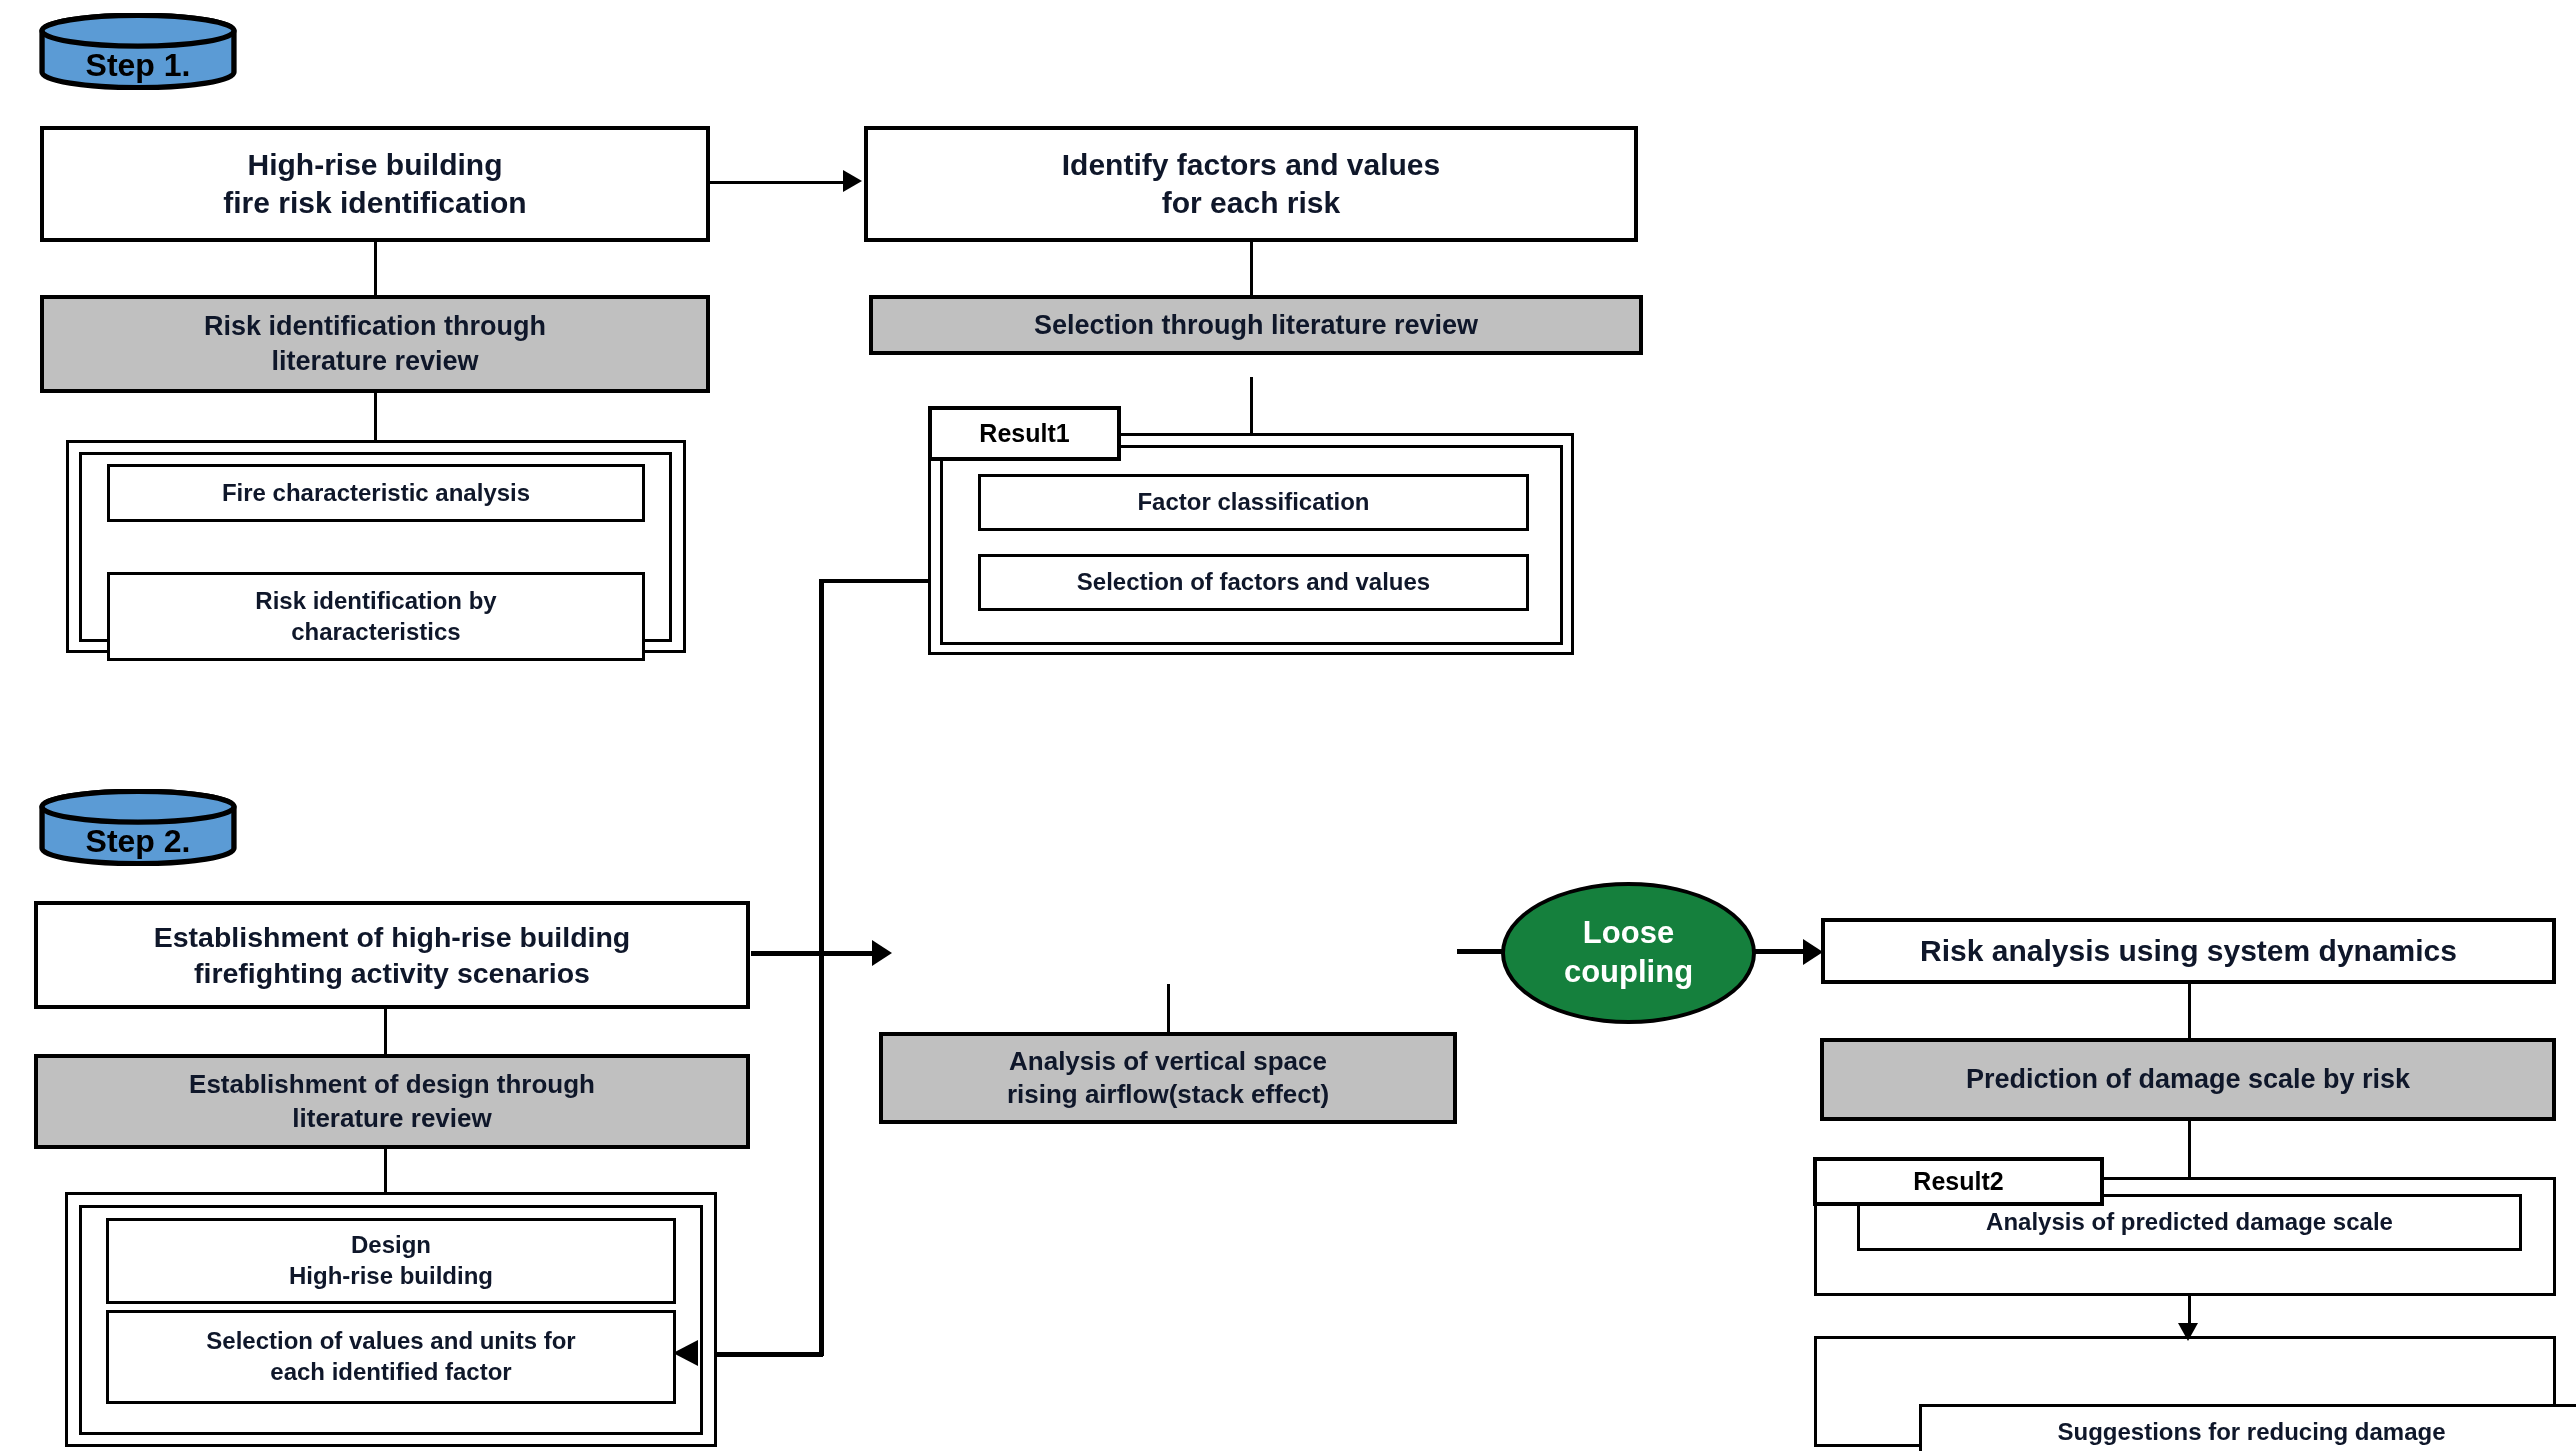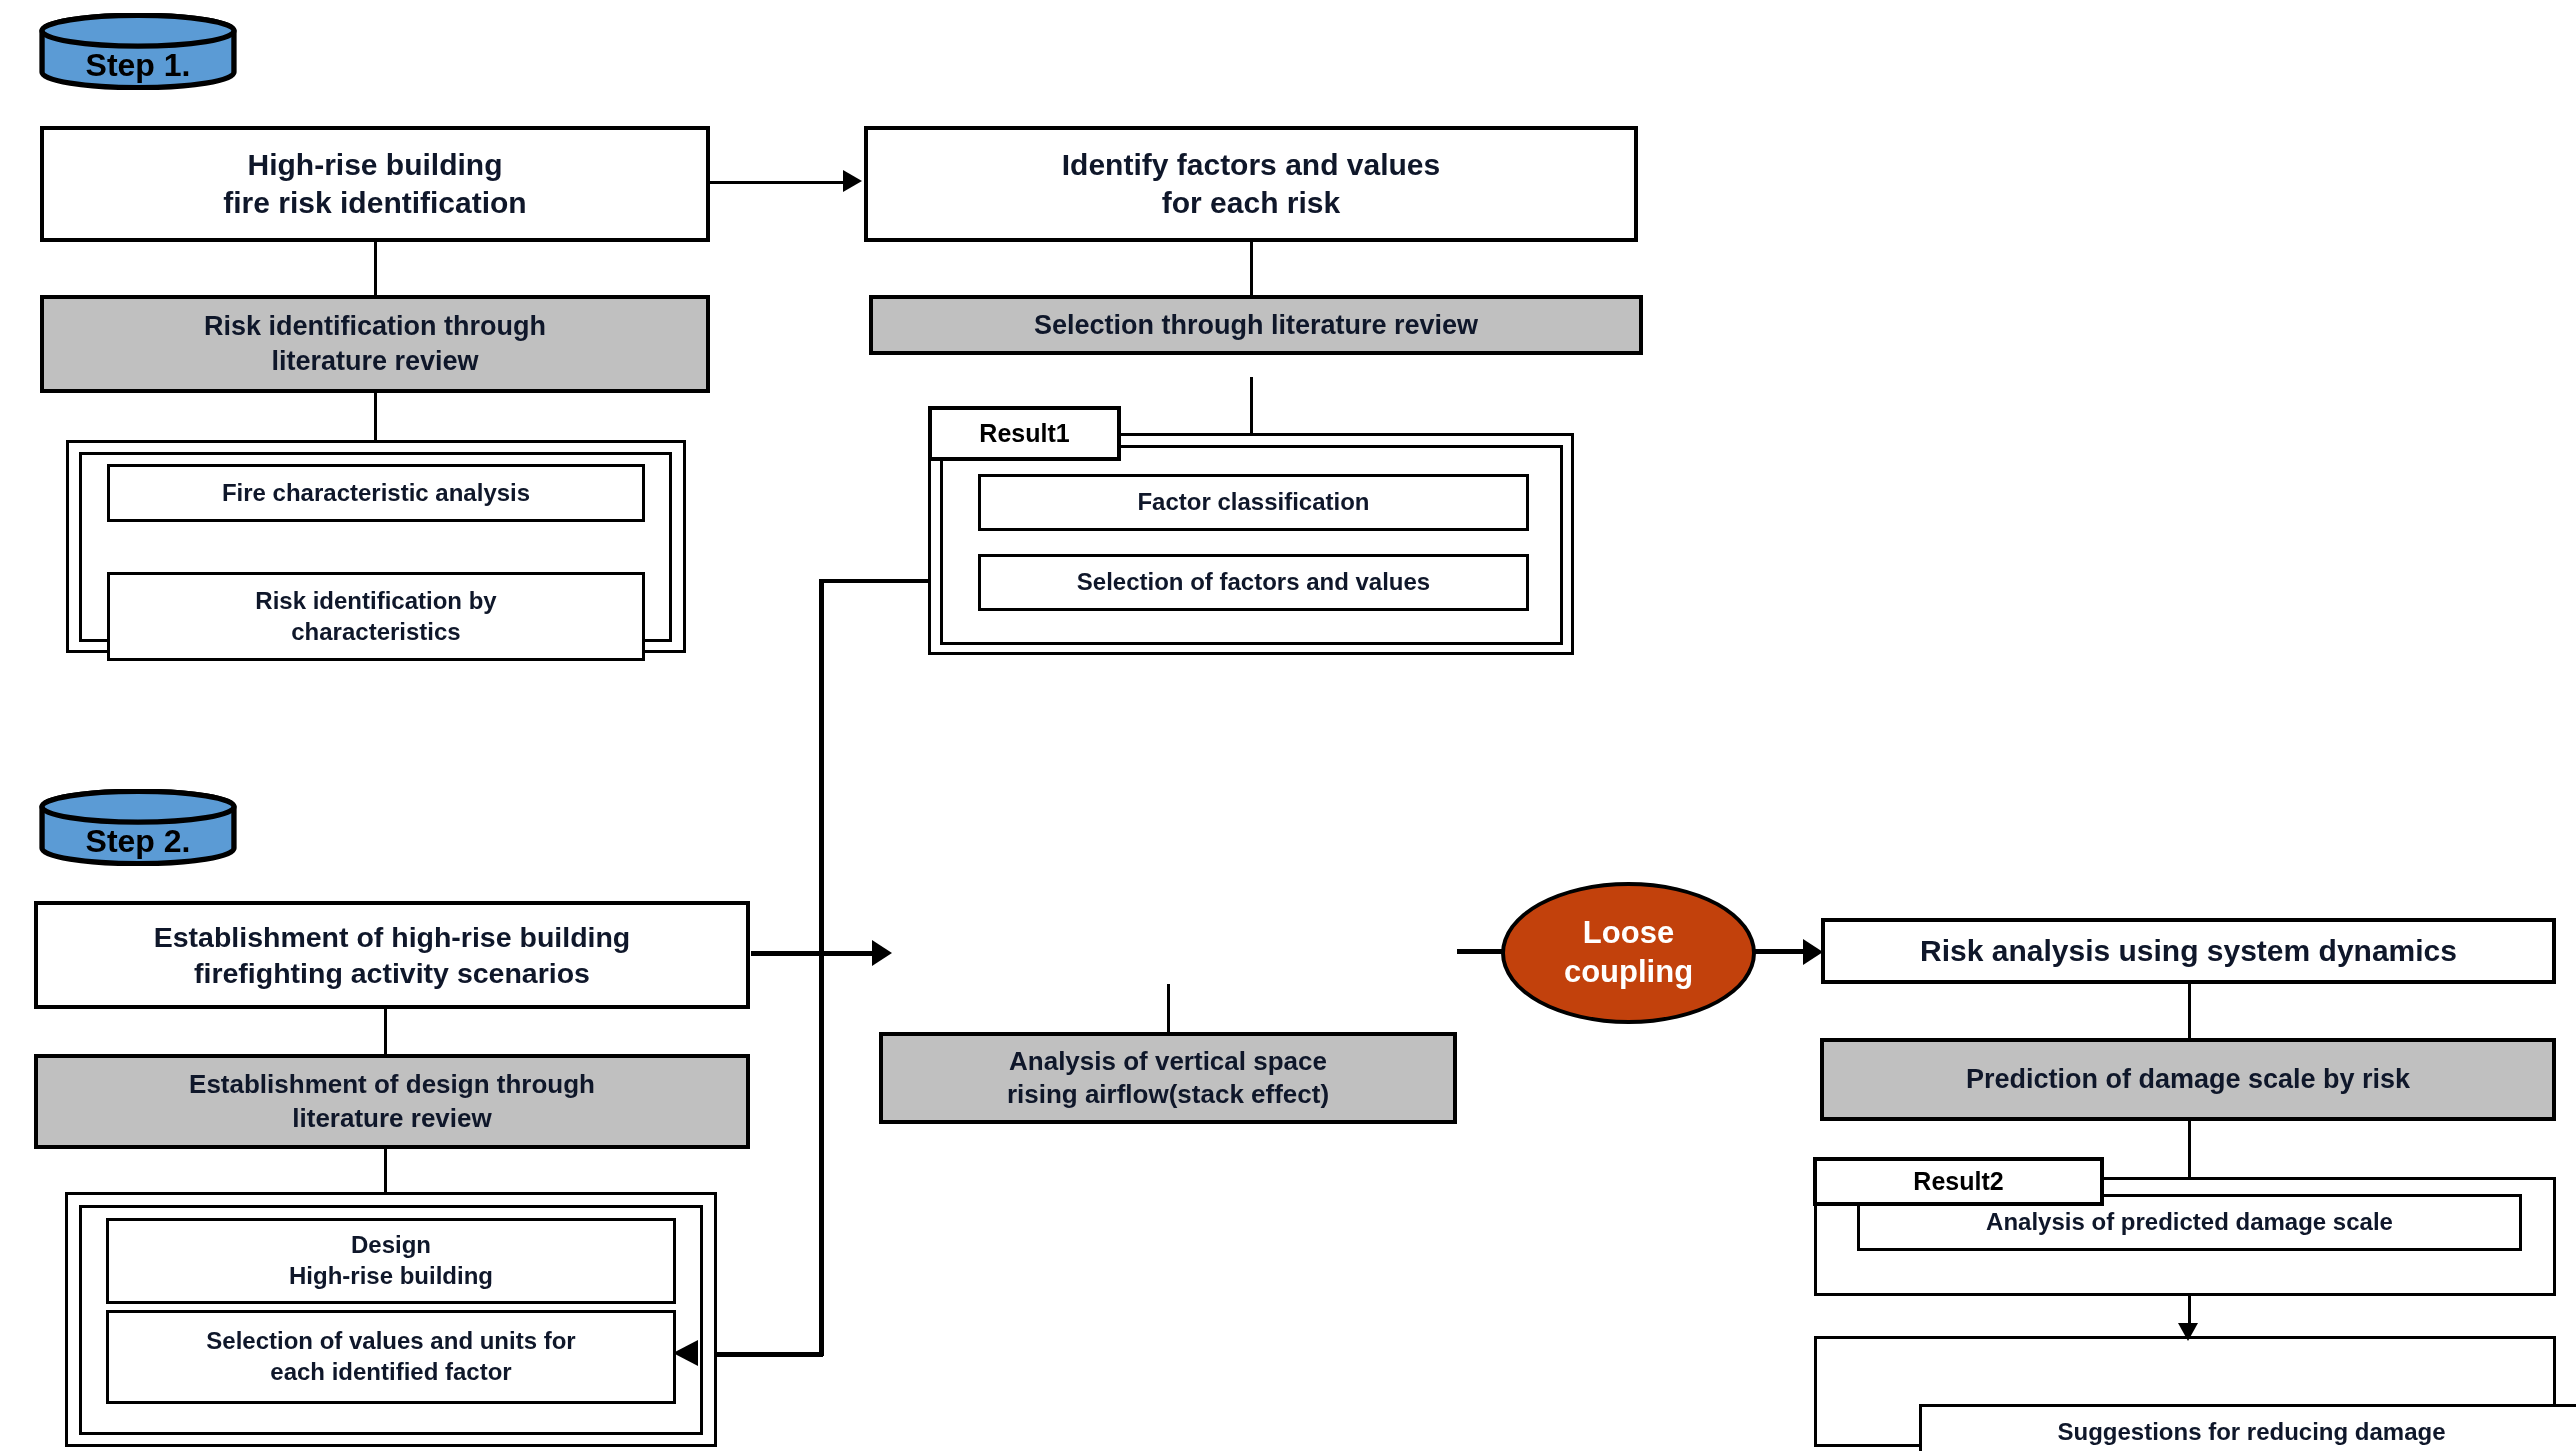--- a/index.html
+++ b/index.html
@@ -185,21 +185,21 @@
 each identified factor</div>
 
 
   <div class="hline thick" style="left:1457px;top:949px;width:47px;"></div>
 
   <div class="vline" style="left:1167px;top:984px;height:51px;width:3px;"></div>
 
   <div class="node grey" style="left:879px;top:1032px;width:578px;height:92px;font-size:26px;">Analysis of vertical space
 rising airflow(stack effect)</div>
 
-  <div class="ellipse" style="left:1501px;top:882px;width:255px;height:142px;background:#c2410c;font-size:31px;">Loose
+  <div class="ellipse" style="left:1501px;top:882px;width:255px;height:142px;background:#15803d;font-size:31px;">Loose
 coupling</div>
 
   <div class="hline thick" style="left:1754px;top:949px;width:56px;"></div>
   <div class="arrow-right" style="left:1803px;top:939px;"></div>
 
   <div class="node" style="left:1821px;top:918px;width:735px;height:66px;font-size:30px;">Risk analysis using system dynamics</div>
 
   <div class="vline" style="left:2188px;top:983px;height:59px;width:3px;"></div>
 
   <div class="node grey" style="left:1820px;top:1038px;width:736px;height:83px;font-size:27px;">Prediction of damage scale by risk</div>

